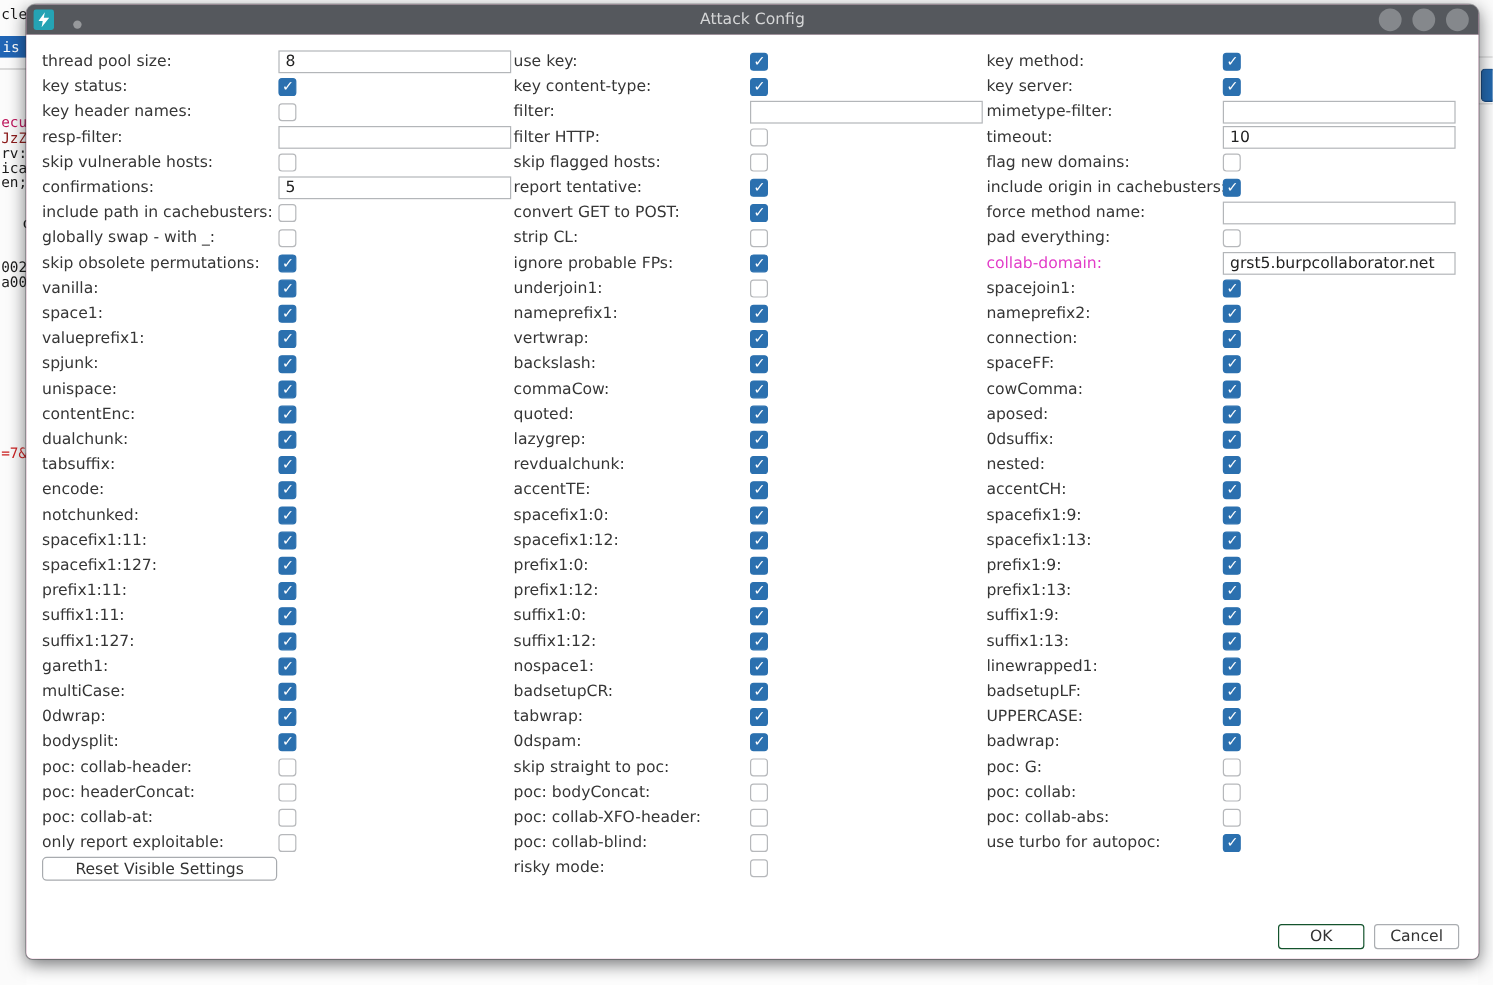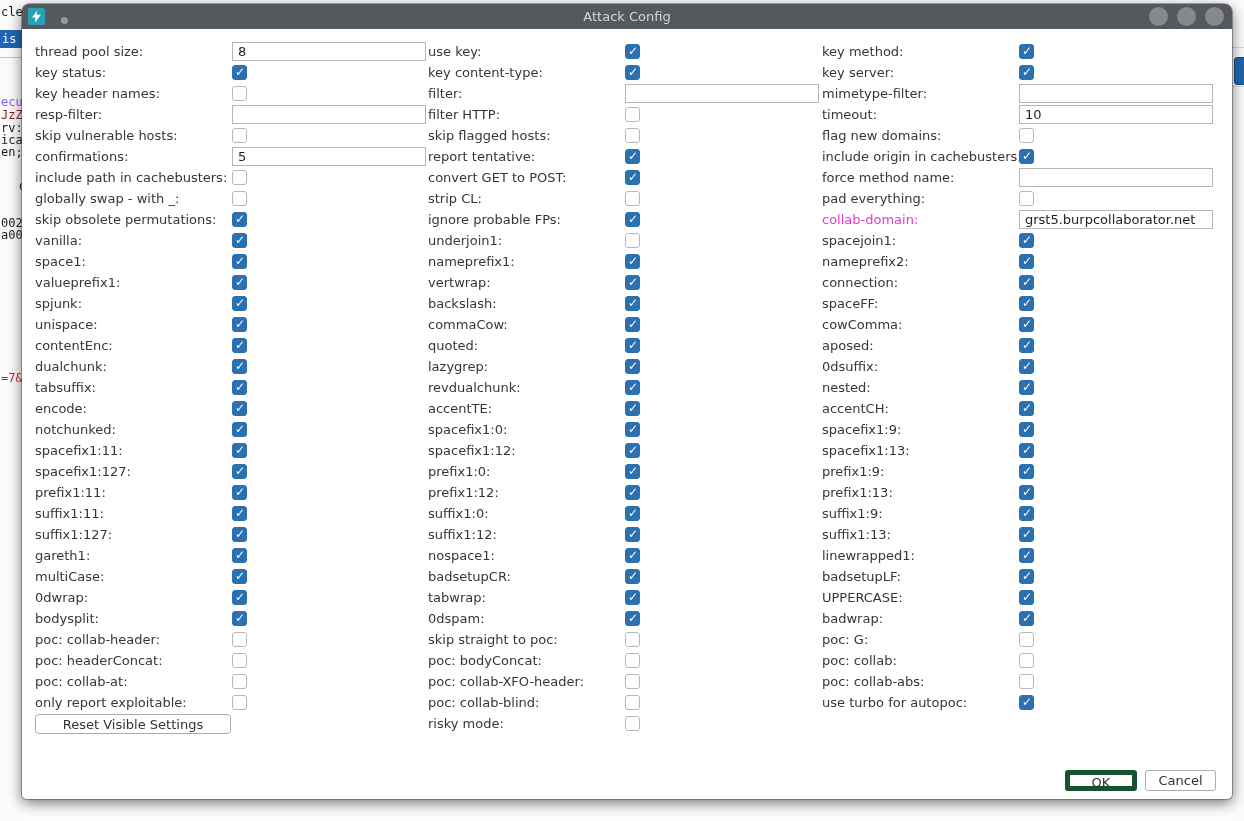--- a/index.html
+++ b/index.html
@@ -51,31 +51,31 @@
     color:#fff; font-size:12px; font-weight:bold; line-height:17px; }
   .tinput { width:194px; height:19px; box-sizing:border-box; border:1px solid #b3b6b9;
     background:#fff; font-family:inherit; font-size:13px; color:#222;
     padding:0 5px; border-radius:0; outline:none; }
   .reset-btn { width:196px; height:20px; box-sizing:border-box; border:1px solid #a8abaf;
     background:#fff; border-radius:4px; font-family:inherit; font-size:13px; color:#333; margin-top:1px; }
 
   
   .footer-btn { position:absolute; height:21px; box-sizing:border-box; background:#fff;
     font-size:13px; font-family:inherit; border-radius:3px; color:#333; padding:0; }
-  #ok-btn { right:95px; bottom:8px; width:72px; border:5px solid #14532d; }
+  #ok-btn { right:95px; bottom:8px; width:72px; border:1px solid #14532d; }
   #cancel-btn { right:16px; bottom:8px; width:71px; border:1px solid #aaadb1; }
 </style>
 </head>
 <body>
 
 <div id="bg-left">
   <div id="bg-divider"></div>
 <span class="frag" style="top: 5px; color: rgb(26, 26, 26);">cle</span>
     <span class="frag frag-bar" style="top: 30px; color: rgb(255, 255, 255); background: rgb(32, 101, 181);">is c</span>
-    <span class="frag" style="top: 95px; color: #8b5cf6;">ecu</span>
+    <span class="frag" style="top: 95px; color: #be185d;">ecu</span>
     <span class="frag" style="top: 108px; color: rgb(139, 26, 26);">JzZ</span>
     <span class="frag" style="top: 121px; color: rgb(26, 26, 26);">rv:</span>
     <span class="frag" style="top: 133px; color: rgb(26, 26, 26);">ica</span>
     <span class="frag" style="top: 145px; color: rgb(26, 26, 26);">en;</span>
     <span class="frag" style="top: 179px; color: rgb(26, 26, 26); margin-left: 18px;">ded</span>
     <span class="frag" style="top: 216px; color: rgb(26, 26, 26);">002</span>
     <span class="frag" style="top: 228px; color: rgb(26, 26, 26);">a00</span>
     <span class="frag" style="top: 371px; color: rgb(204, 34, 34);">=7&amp;</span>
   </div>
 <div id="bg-right">

